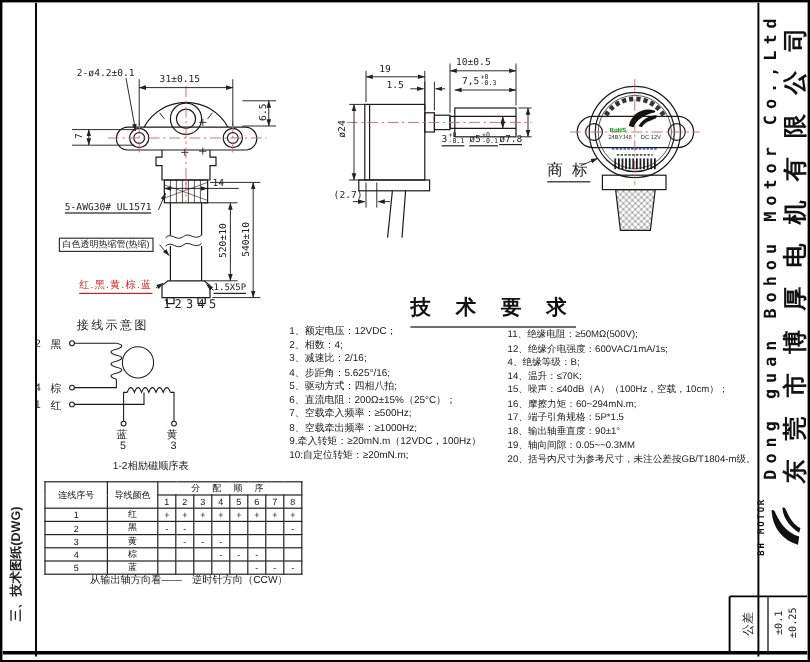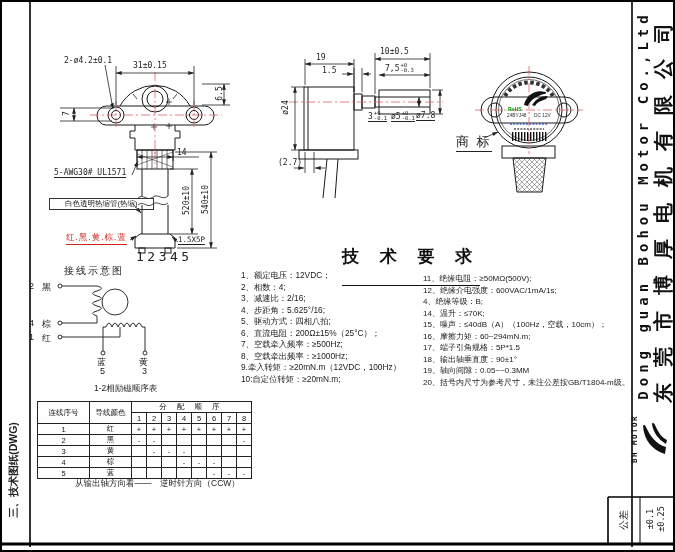--- a/index.html
+++ b/index.html
@@ -5,24 +5,24 @@
   html,body{margin:0;padding:0;background:#888;}
   #sheet{position:relative;width:671px;height:548px;background:#fff;border:2px solid #000;
          overflow:hidden;font-family:"Liberation Sans","DejaVu Sans",sans-serif;color:#1a1a1a;}
   .abs{position:absolute;white-space:nowrap;}
   .dim{font-family:"DejaVu Sans Mono","Liberation Mono",monospace;font-size:8px;color:#222;}
   .cn{font-size:8px;color:#222;}
   .rot{transform:rotate(-90deg);transform-origin:center center;text-align:center;}
   .ul{border-bottom:1px solid #222;padding-bottom:0;}
   .red{color:#c22;}
   .redul{border-bottom:1px solid #c22;}
-  .box{border:1px solid #333;padding:0 15px;}
+  .box{border:1px solid #333;padding:0 2px;}
   .tol{display:inline-flex;flex-direction:column;font-size:5.5px;line-height:5px;vertical-align:middle;margin-left:1px;}
   .tol i{font-style:normal;}
-  #tech-title{font-size:17px;font-weight:bold;letter-spacing:8px;border-bottom:1.5px solid #111;padding-bottom:17px;color:#111;}
+  #tech-title{font-size:17px;font-weight:bold;letter-spacing:8px;border-bottom:1.5px solid #111;padding-bottom:4px;color:#111;}
   .reqlist{font-size:8.3px;line-height:11.5px;color:#1a1a1a;margin-left:17px;}
   #seq-table{border-collapse:collapse;font-size:7.5px;color:#111;}
   #seq-table td,#seq-table th{border:1px solid #222;text-align:center;padding:0;font-weight:normal;height:10px;}
   #company-block{display:flex;flex-direction:column;align-items:center;justify-content:center;}
   #company-cn{font-family:"Liberation Serif","DejaVu Serif",serif;font-size:20px;font-weight:bold;letter-spacing:16px;line-height:23px;color:#111;}
   #company-en{font-family:"DejaVu Sans Mono","Liberation Mono",monospace;font-size:14px;font-weight:bold;letter-spacing:5px;line-height:18px;color:#111;}
   #logo-block{display:flex;flex-direction:column;align-items:center;gap:1px;}
   #logo-text{font-family:"DejaVu Sans Mono","Liberation Mono",monospace;font-size:7.5px;font-weight:bold;letter-spacing:1.5px;color:#111;}
   .npt{font-size:4.8px;color:#333;font-family:"Liberation Sans",sans-serif;}
 </style>
@@ -195,21 +195,21 @@
   <div class="abs dim" style="left:131px;top:59px">31±0.15</div>
   <div class="abs dim rot" style="left:57px;top:107px;width:14px">7</div>
   <div class="abs dim rot" style="left:206px;top:87px;width:22px">6.5</div>
   <div class="abs dim" style="left:175px;top:146px">14</div>
   <div class="abs dim rot" style="left:161px;top:194px;width:46px">520±10</div>
   <div class="abs dim rot" style="left:180px;top:193px;width:46px">540±10</div>
   <div class="abs dim ul" style="left:52px;top:166px">5-AWG30# UL1571</div>
   <div class="abs cn box" style="left:47px;top:196px;font-size:7.5px">白色透明热缩管(热缩)</div>
   <div class="abs cn red redul" style="left:64px;top:230px;font-size:8.5px;letter-spacing:1px">红.黑.黄.棕.蓝</div>
   <div class="abs dim ul" style="left:176px;top:233px;font-size:7.5px">1.5X5P</div>
-  <div class="abs dim" style="left:134px;top:247px;width:40px;text-align:center;letter-spacing:3.5px;font-size:13px">12345</div>
+  <div class="abs dim" style="left:134px;top:247px;width:40px;text-align:center;letter-spacing:3.5px;font-size:10px">12345</div>
 
   <div class="abs dim" style="left:314px;top:51px">19</div>
   <div class="abs dim" style="left:378px;top:45px">10±0.5</div>
   <div class="abs dim" style="left:320px;top:64px">1.5</div>
   <div class="abs dim" style="left:383px;top:61px">
     <span>7,5</span><span class="tol">
         <i>+0</i>
         <i>-0.3</i>
       </span>
   </div>

